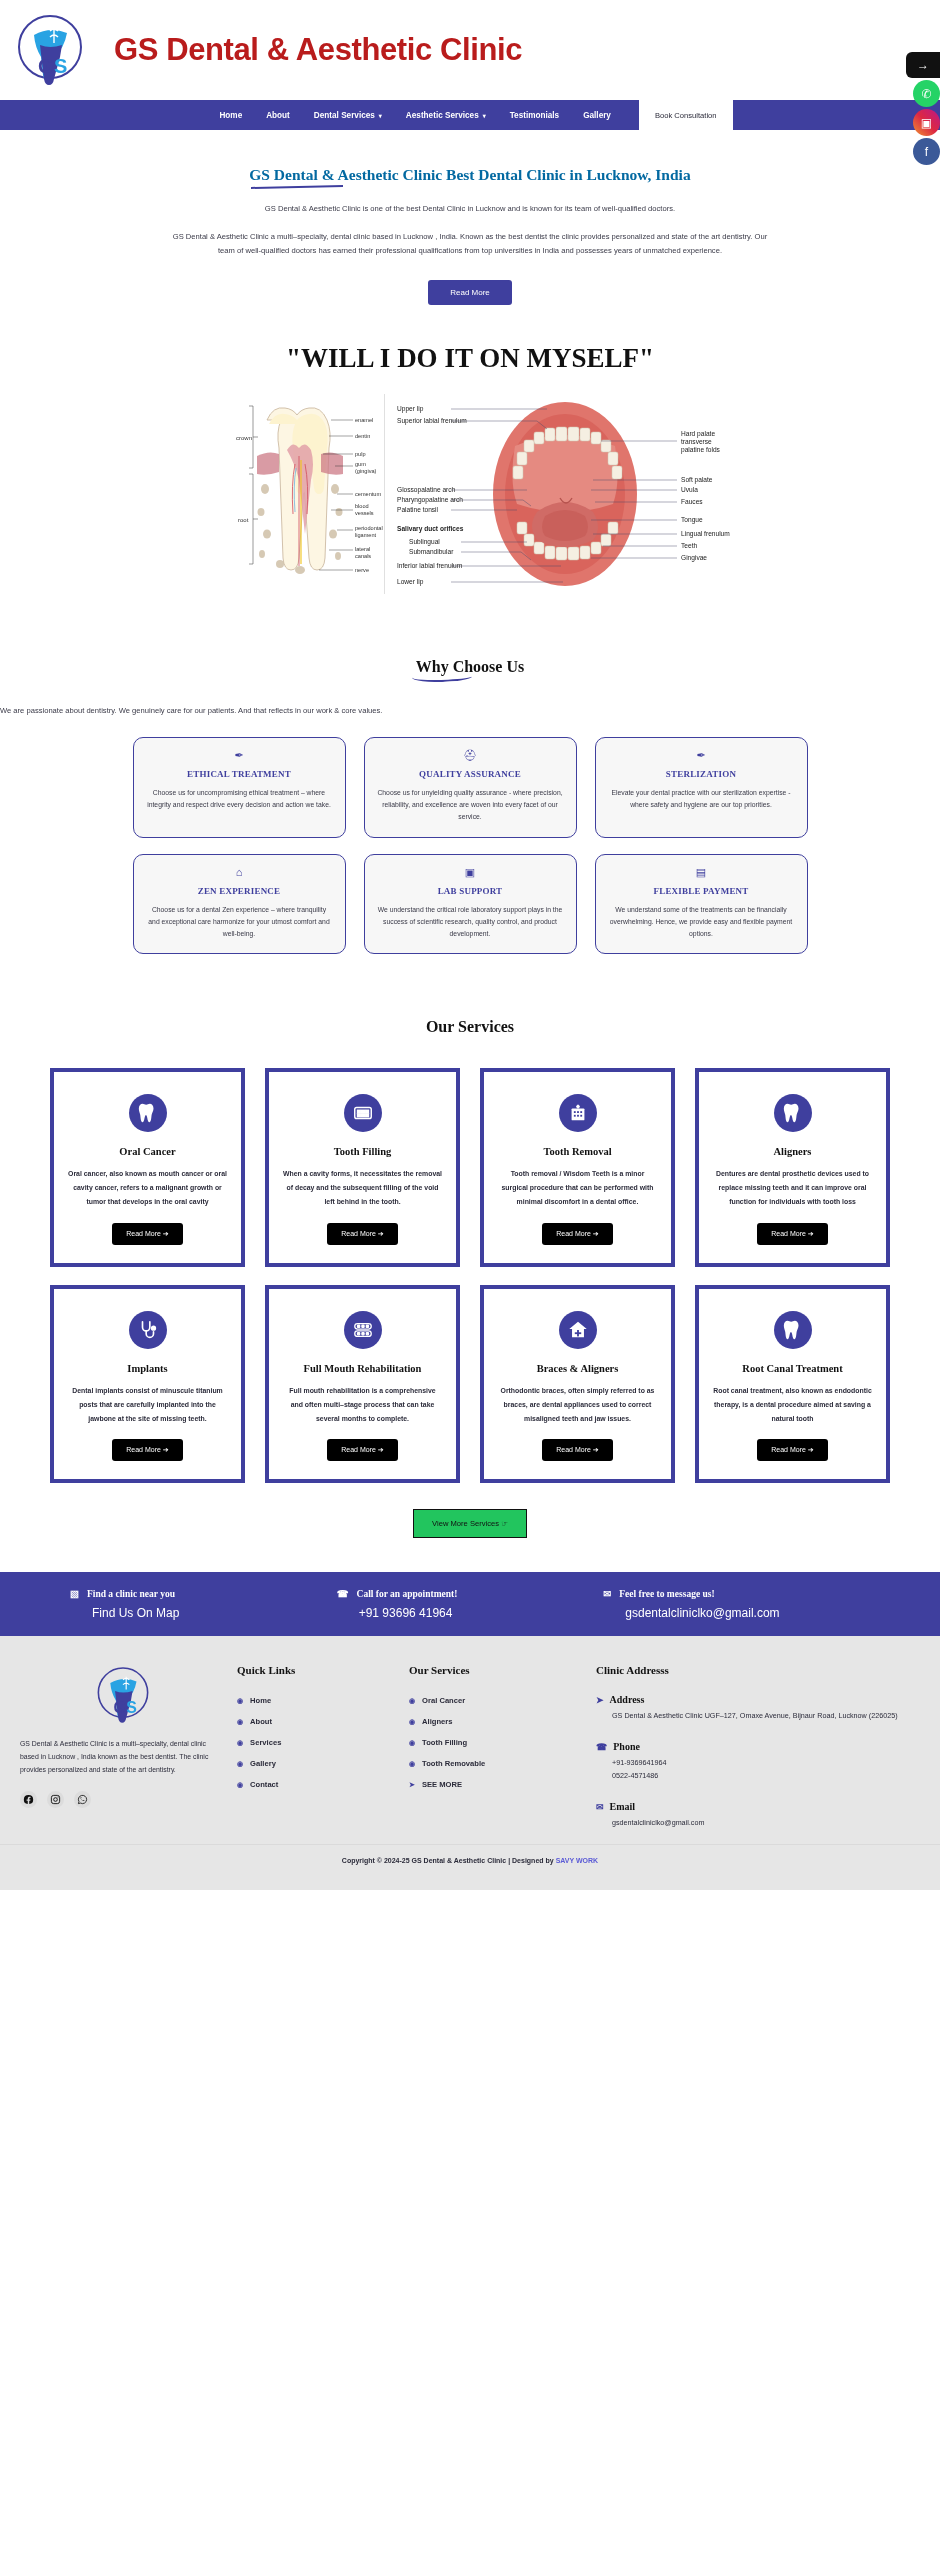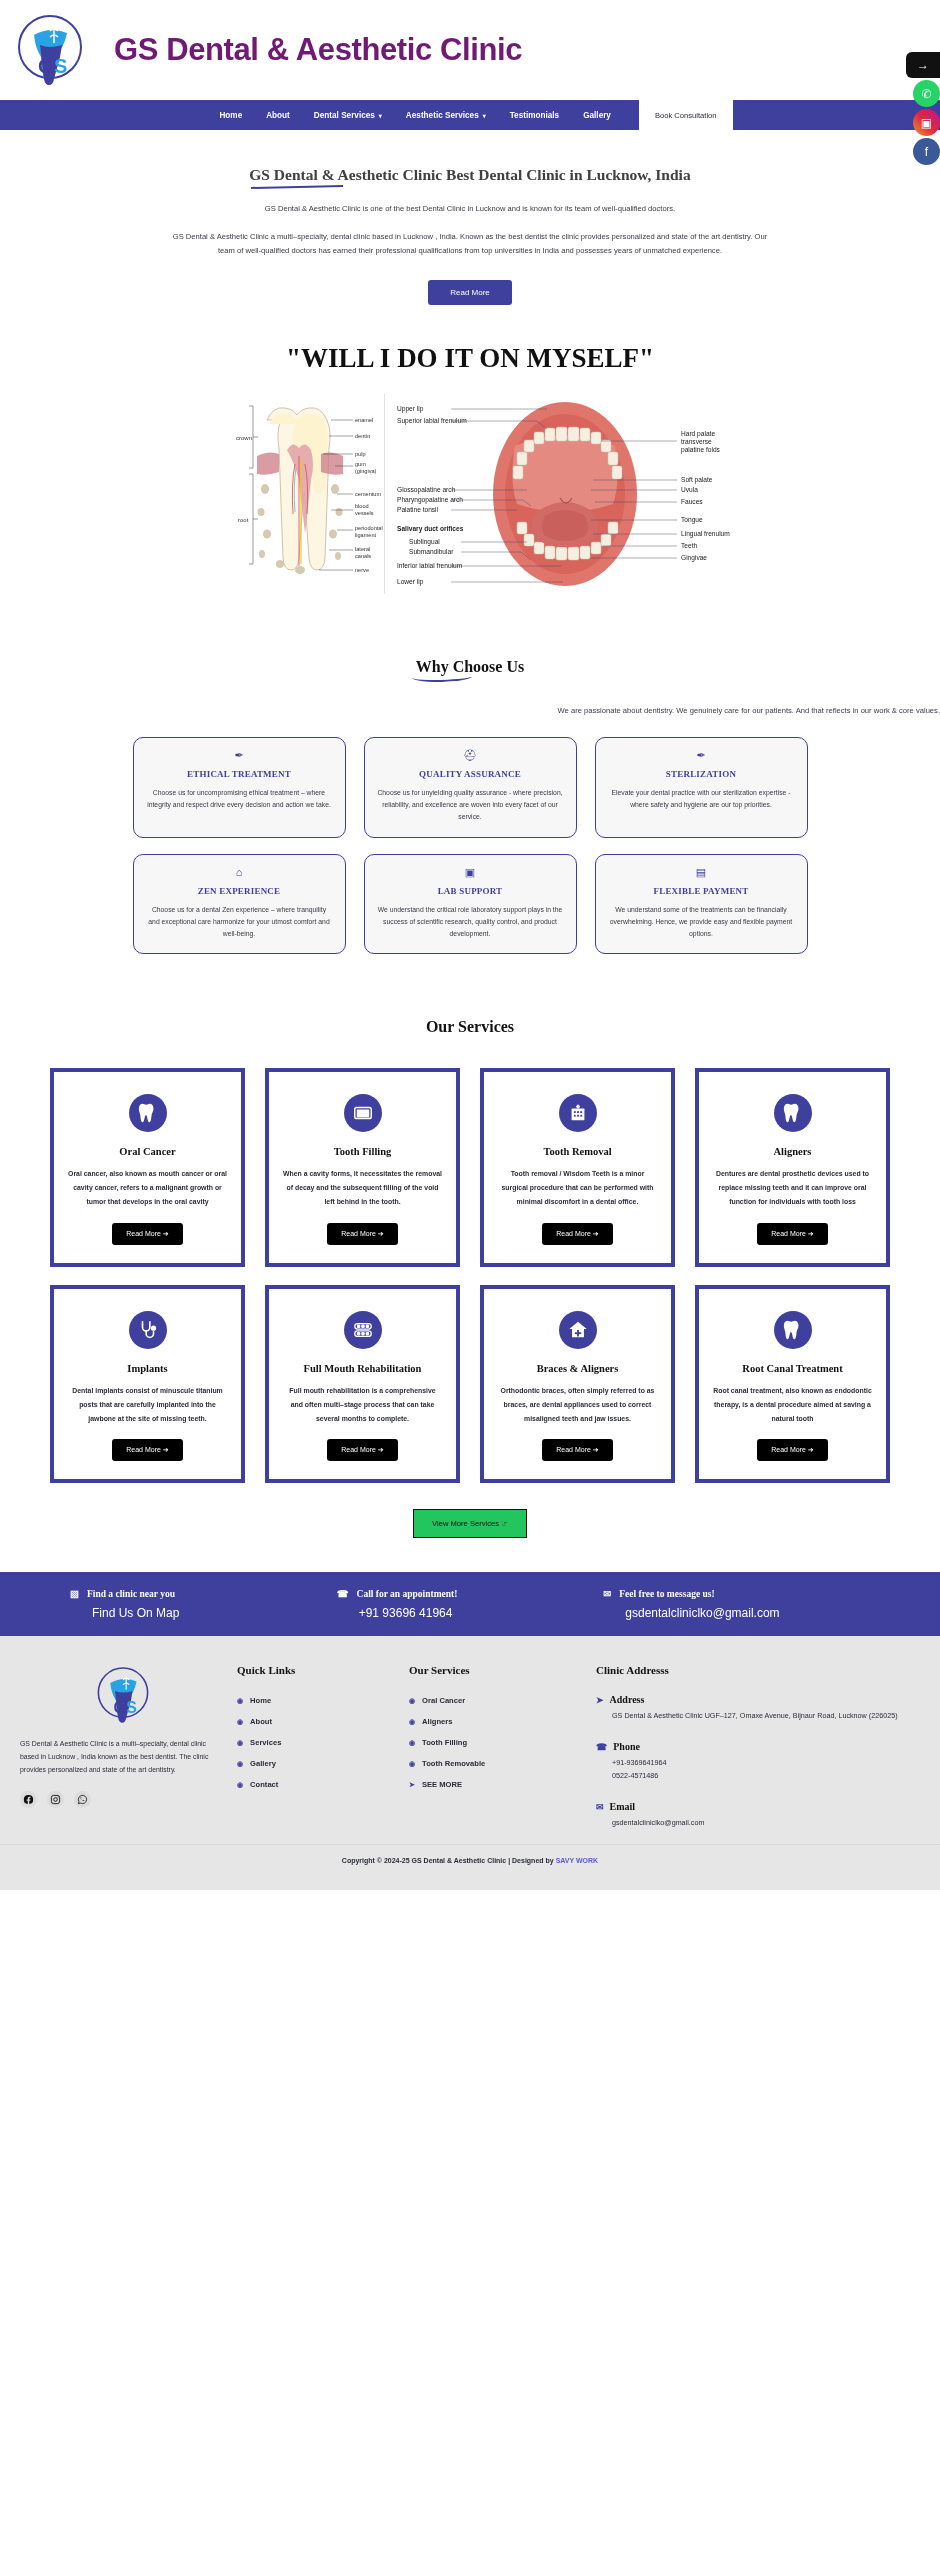--- a/index.html
+++ b/index.html
@@ -18,21 +18,21 @@
     align-items: center;
     padding-left: 14px;
     background: #fff;
   }
   .logo-mark { width: 72px; height: 78px; flex: 0 0 72px; }
   .brand-title {
     font-family: "Liberation Sans", sans-serif;
     font-size: 31px;
     font-weight: 700;
     letter-spacing: -0.4px;
-    color: #701a75;
+    color: #b91c1c;
     margin-left: 28px;
   }
 
   
   .navbar {
     background: #3f3f9e;
     height: 30px;
     display: flex;
     align-items: stretch;
     justify-content: center;
@@ -83,21 +83,21 @@
   .fb-wa { background: #25D366; border-radius: 50%; width: 27px; height: 27px; margin-top: 2px; }
   .fb-ig { background: linear-gradient(45deg,#f09433,#dc2743,#bc1888); border-radius: 50%; width: 27px; height: 27px; margin-top: 2px; }
   .fb-fb { background: #3b5998; border-radius: 50%; width: 27px; height: 27px; margin-top: 2px; }
 
   
   .intro { padding: 36px 0 0; text-align: center; }
   .intro h1 {
     font-family: "Liberation Serif", serif;
     font-size: 15.5px;
     font-weight: 700;
-    color: #404040;
+    color: #0369a1;
     display: inline-block;
     position: relative;
     padding-bottom: 4px;
   }
   .intro h1::after {
     content: "";
     position: absolute;
     left: 2px; bottom: 0;
     width: 92px; height: 2px;
     background: #3f3f9e;
@@ -161,21 +161,21 @@
   .section-head h2.swoosh::after {
     content: "";
     position: absolute;
     left: -4px; bottom: 0;
     width: 60px; height: 8px;
     border-bottom: 2px solid #3f3f9e;
     border-radius: 0 0 40% 60%;
     transform: rotate(-3deg);
   }
   .section-sub {
-    text-align: right;
+    text-align: left;
     font-size: 7.6px;
     color: #3a3a48;
     margin-top: 24px;
   }
 
   .why-grid {
     display: grid;
     grid-template-columns: repeat(3, 213px);
     justify-content: center;
     gap: 16px 18px;

